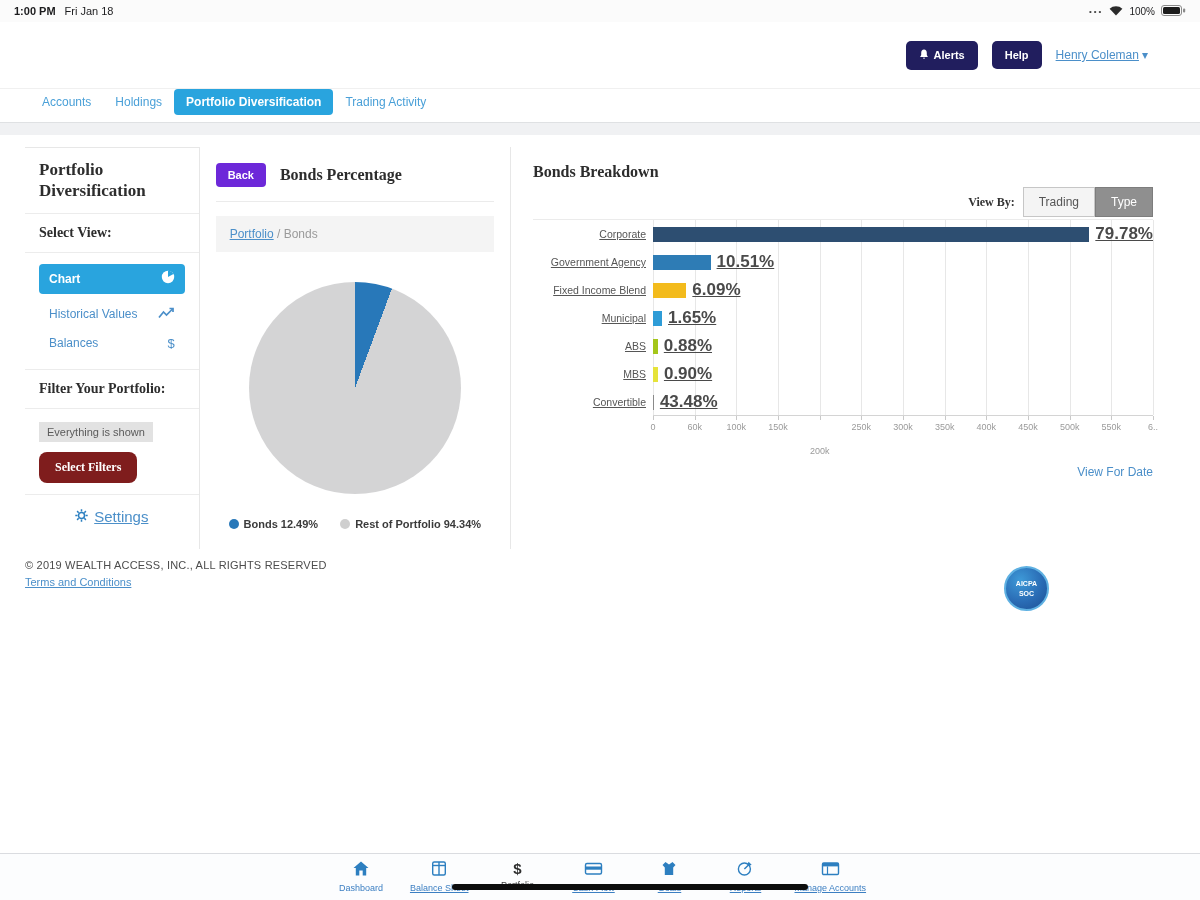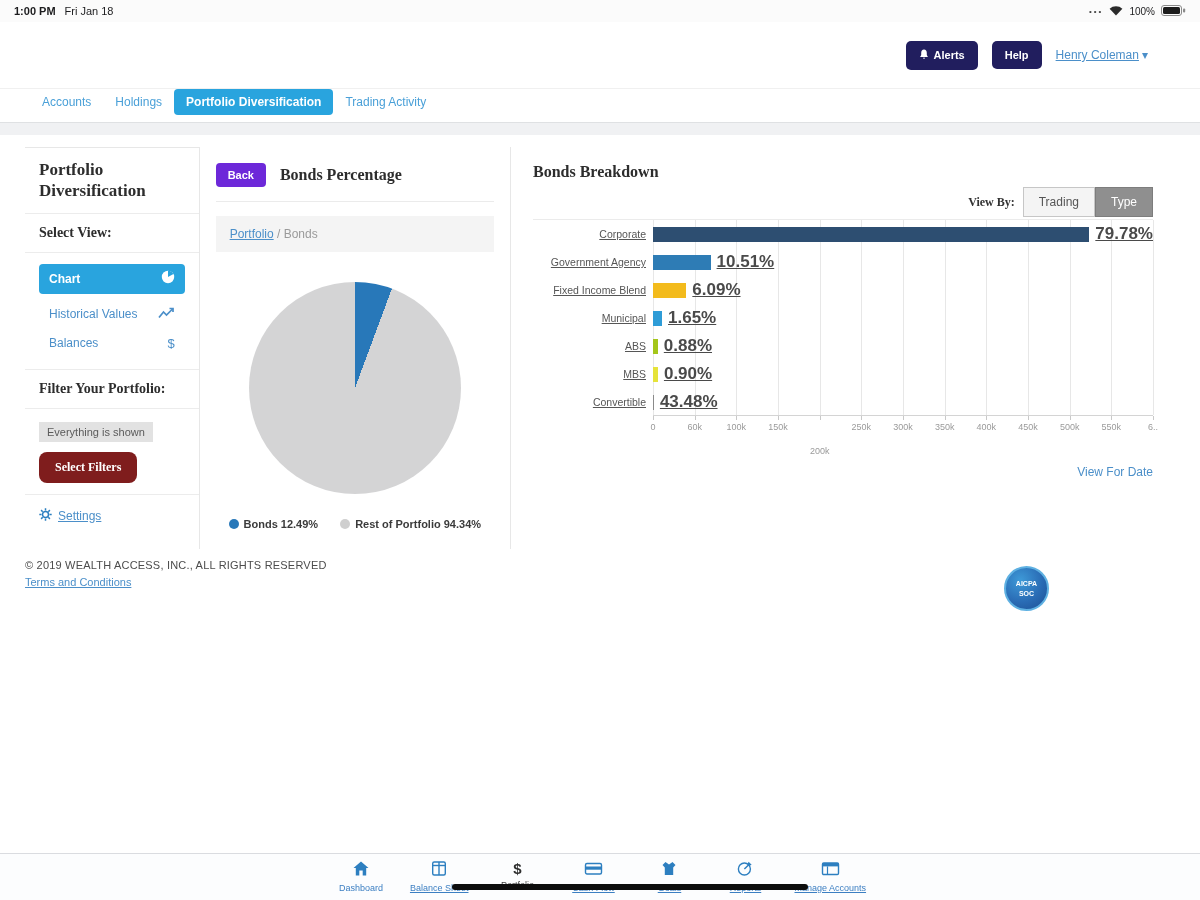--- a/index.html
+++ b/index.html
@@ -34,21 +34,21 @@
 
   
   .sb-section { padding:11px 14px; border-bottom:1px solid #ececec; }
   .sb-title { font-size:17px; font-weight:bold; line-height:1.25; }
   .sb-label { font-size:14px; font-weight:bold; }
   .view-btn-active { background:#29a4de; color:#fff; border:none; border-radius:4px; width:100%; height:30px; display:flex; align-items:center; justify-content:space-between; padding:0 10px; font-size:12px; font-weight:bold; cursor:pointer; margin-bottom:6px; font-family:"Liberation Sans",sans-serif; }
   .view-row { display:flex; align-items:center; justify-content:space-between; padding:7px 10px; color:#4b8fc9; font-size:12px; cursor:pointer; }
   .view-row .dollar { font-size:13px; color:#4b8fc9; }
   .chip { display:inline-block; background:#e2e2e2; color:#5a5a5a; font-size:11px; padding:4px 8px; margin:2px 0 10px; }
   .btn-blue { background:#7f1d1d; color:#fff; border:none; border-radius:8px; font-size:12px; font-weight:bold; padding:8px 16px; cursor:pointer; display:block; font-family:Liberation Serif, serif; }
-  .settings-row { display:flex; align-items:center; gap:6px; padding:13px 14px; color:#4b8fc9; font-size:12px; cursor:pointer; }
+  .settings-row { display:flex; align-items:center; gap:6px; padding:13px 14px; color:#4b8fc9; font-size:15px; cursor:pointer;justify-content:center; }
   .settings-row .lbl { text-decoration:underline; }
 
   
   .panel-header { display:flex; align-items:center; gap:14px; padding-bottom:14px; border-bottom:1px solid #ebebeb; }
   .btn-back { background:#6d28d9; color:#fff; border:none; border-radius:4px; font-size:11px; font-weight:bold; padding:6px 12px; cursor:pointer; font-family:"Liberation Sans",sans-serif; }
   .panel-title { font-size:16px; font-weight:bold; }
   .breadcrumb { background:#f4f4f4; margin-top:14px; padding:11px 14px; font-size:12px; color:#9a9a9a; }
   .breadcrumb .root { color:#4b8fc9; text-decoration:underline; cursor:pointer; }
   .pie-wrap { display:flex; justify-content:center; margin:30px 0 24px; }
   .pie { width:212px; height:212px; border-radius:50%; }

